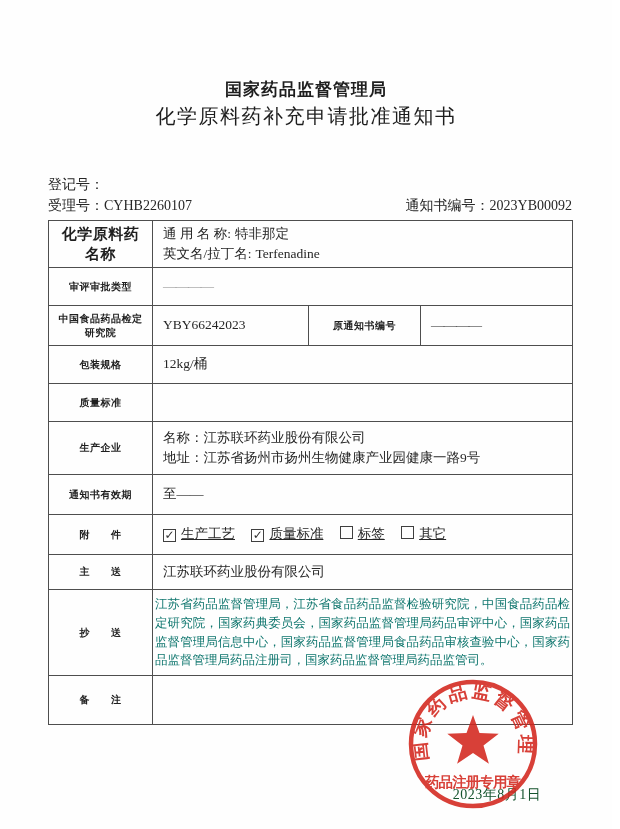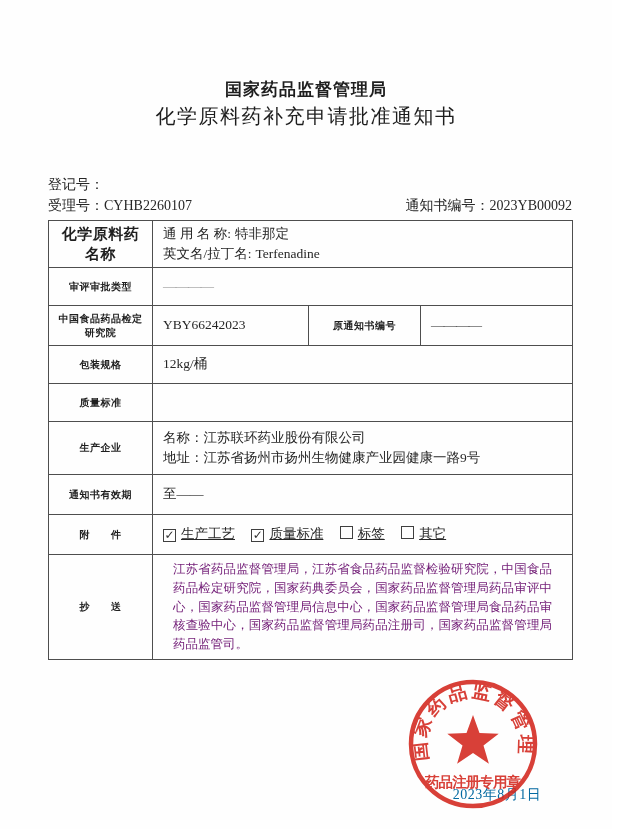--- a/index.html
+++ b/index.html
@@ -20,29 +20,29 @@
   table.approval{position:absolute;left:48px;top:220px;width:524px;
                  border-collapse:collapse;table-layout:fixed;}
   td{border:1px solid #4e4e4e;vertical-align:middle;overflow:hidden;}
   .lbl{text-align:center;font-weight:bold;font-size:10px;padding:2px 6px;
        letter-spacing:0.5px;color:#1f1f1f;line-height:1.35;}
   .lbl-lg{font-size:15px;}
   .val{font-size:13.5px;padding:2px 10px;line-height:1.5;}
   .val .sub-lbl{margin-right:4px;}
   .dash-light{color:#9c9c9c;letter-spacing:-1px;}
   .dash-dark{color:#4a4a4a;letter-spacing:-1px;}
-  .cc-text{font-size:12.5px;line-height:1.5;text-align:justify;padding:5px 20px;color:#701a75;}
+  .cc-text{font-size:12.5px;line-height:1.5;text-align:justify;padding:5px 2px;color:#0f766e;}
 
   .cb-group{margin-right:13px;white-space:nowrap;text-decoration:underline;}
   .cb{display:inline-block;width:11px;height:11px;border:1.5px solid #3f3f3f;
       margin-right:5px;vertical-align:-1px;font-size:12px;line-height:10px;
       text-align:center;color:#2e2e2e;font-family:"DejaVu Sans",sans-serif;}
 
   .seal-date{position:absolute;left:432px;top:786px;width:130px;text-align:center;
-             font-size:14px;color:#0369a1;letter-spacing:0.5px;}
+             font-size:14px;color:#14532d;letter-spacing:0.5px;}
   .stamp{position:absolute;left:403px;top:678px;width:140px;height:140px;opacity:0.88;}
 </style>
 </head>
 <body>
 
 <div class="page">
 
   <div class="agency">国家药品监督管理局</div>
   <div class="doc-title">化学原料药补充申请批准通知书</div>
 
@@ -110,26 +110,34 @@
     <tr style="height:40px">
       <td class="lbl">附　　件</td>
       <td class="val" colspan="3">
         <span class="cb-group"><span class="cb">✓</span><span>生产工艺</span></span>
         <span class="cb-group"><span class="cb">✓</span><span>质量标准</span></span>
         <span class="cb-group"><span class="cb"></span><span>标签</span></span>
         <span class="cb-group"><span class="cb"></span><span>其它</span></span>
       </td>
     </tr>
 
+    <tr style="height:35px">
+      <td class="lbl">主　　送</td>
+      <td class="val" colspan="3">江苏联环药业股份有限公司</td>
+    </tr>
 
     <tr style="height:76px">
       <td class="lbl">抄　　送</td>
       <td class="cc-text" colspan="3">江苏省药品监督管理局，江苏省食品药品监督检验研究院，中国食品药品检定研究院，国家药典委员会，国家药品监督管理局药品审评中心，国家药品监督管理局信息中心，国家药品监督管理局食品药品审核查验中心，国家药品监督管理局药品注册司，国家药品监督管理局药品监管司。</td>
     </tr>
 
+    <tr style="height:49px">
+      <td class="lbl">备　　注</td>
+      <td class="val" colspan="3"></td>
+    </tr>
   </tbody>
     </table>
 
   <div class="seal-date">2023年8月1日</div>
 
   <svg class="stamp" viewBox="0 0 140 140" xmlns="http://www.w3.org/2000/svg">
     <circle cx="70" cy="66" r="62" fill="none" stroke="#d3261d" stroke-width="4.5"></circle>
     <polygon fill="#d3261d" points="70,37 76.5,55.1 95.7,55.7 80.5,67.4 85.9,85.8 70,75 54.1,85.8 59.5,67.4 44.3,55.7 63.5,55.1"></polygon>
     <path id="seal-arc" d="M 25.8 82.1 A 47 47 0 1 1 114.2 82.1" fill="none"></path>
     <text font-size="19" font-weight="bold" fill="#d3261d" letter-spacing="3" font-family="Liberation Serif, DejaVu Serif, serif">

